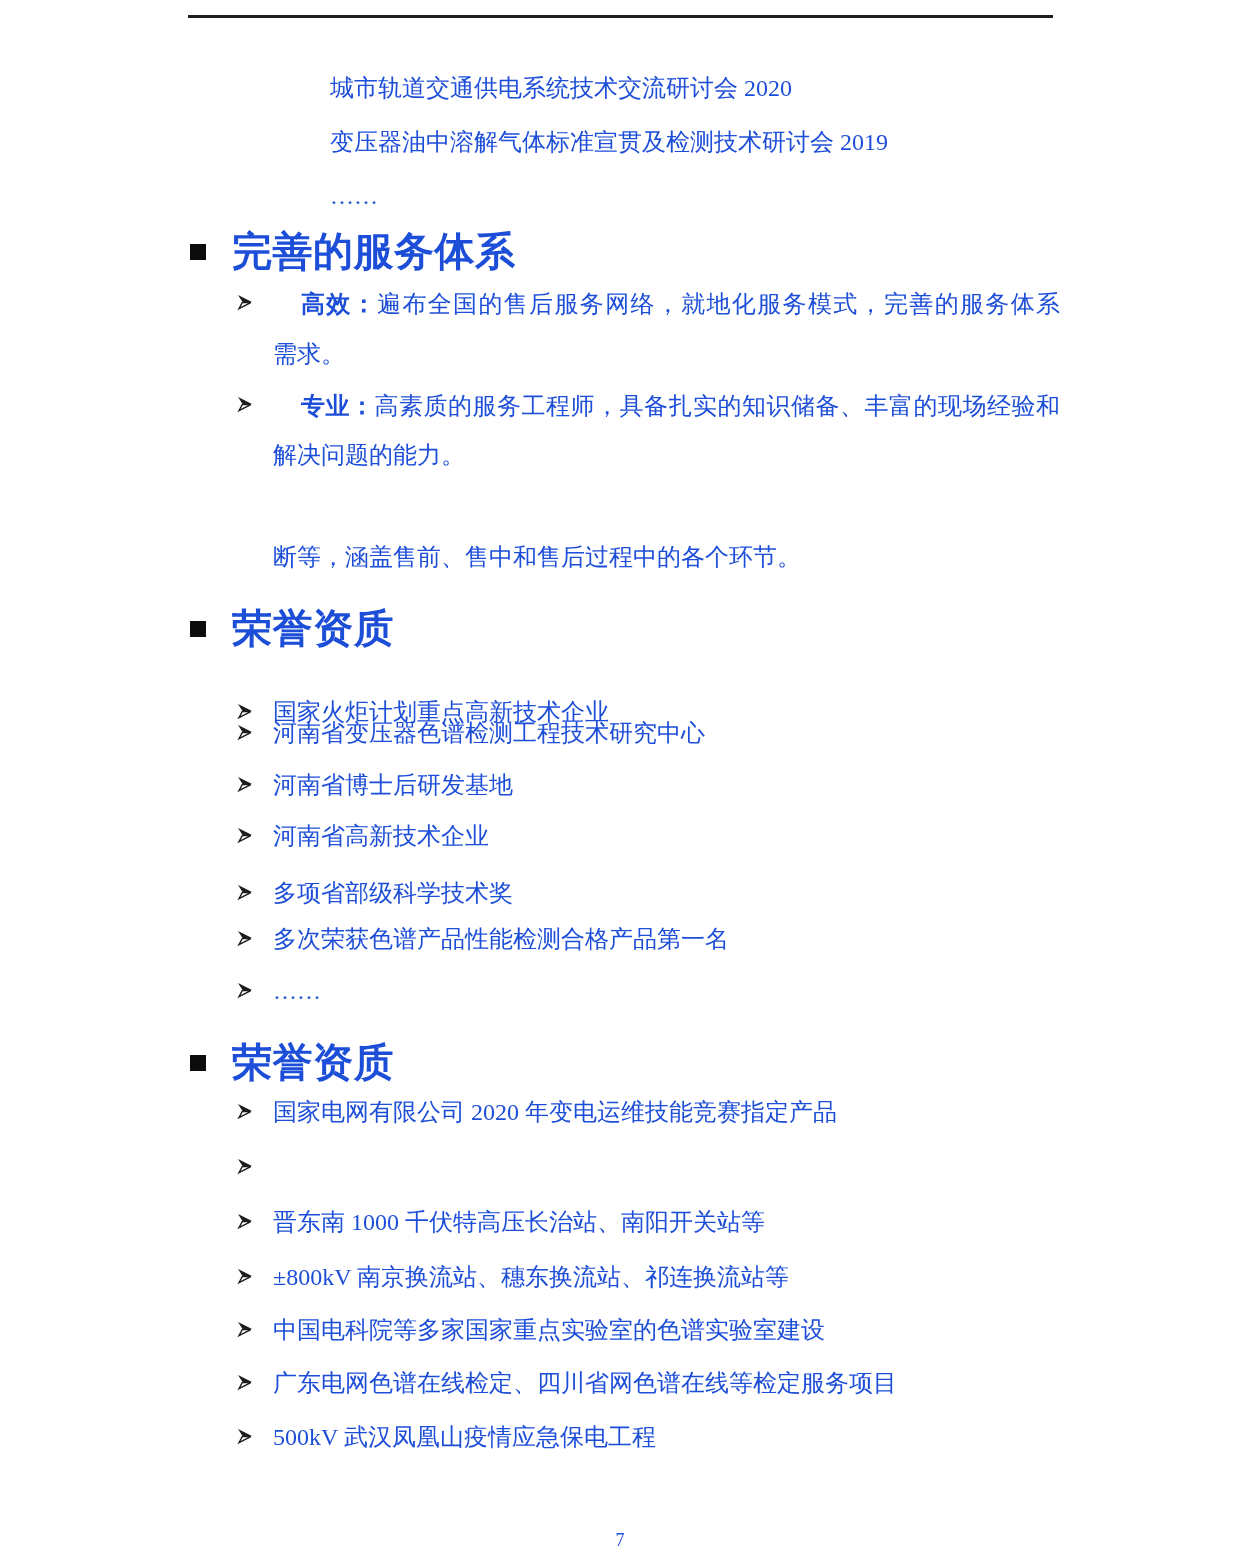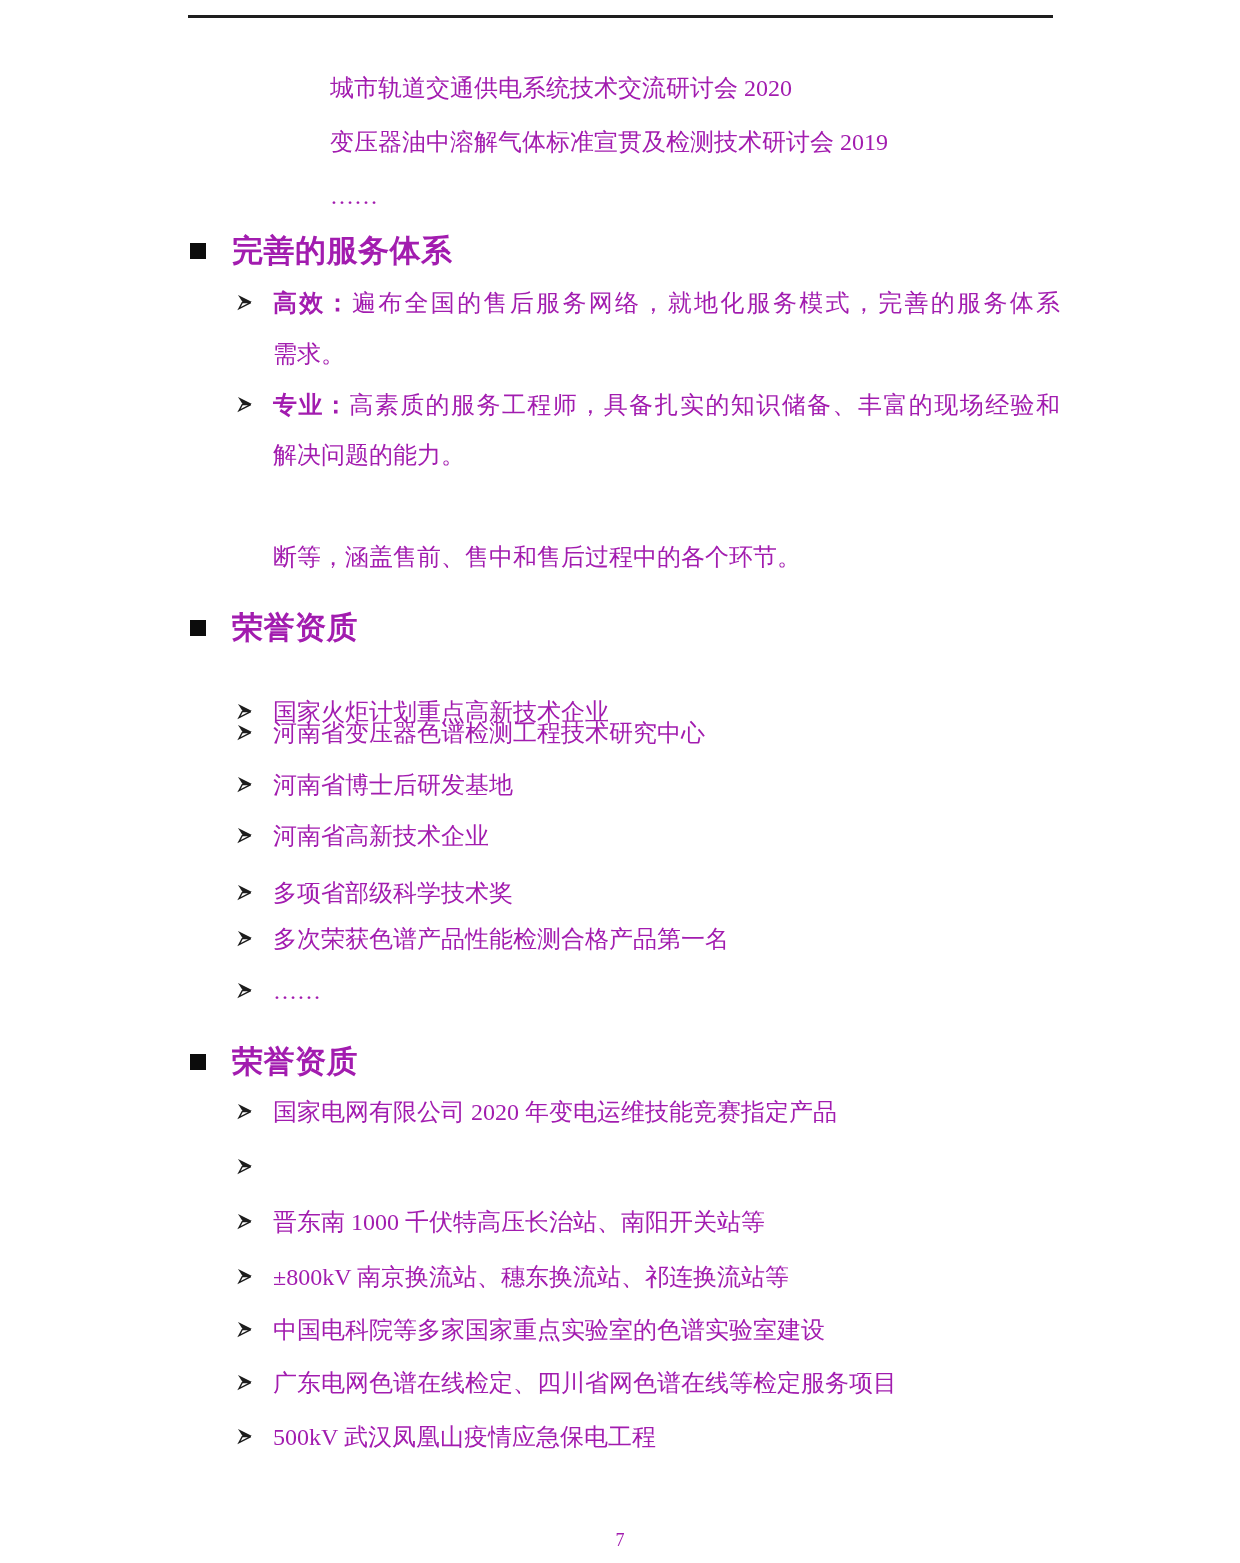--- a/index.html
+++ b/index.html
@@ -1,57 +1,58 @@
 <!DOCTYPE html>
 <html><head>
 <meta charset="utf-8">
 <style>
   html,body{margin:0;padding:0;background:#ffffff;}
   .page{
     position:relative;
     width:1240px;height:1563px;
     background:#ffffff;
-    color:#a21caf;
+    color:#1d4ed8;
     font-family:"Liberation Serif", serif;
     overflow:hidden;
   }
   .rule{
     position:absolute;left:188px;top:15px;width:865px;height:3px;
     background:#1e1e1e;
   }
   .line{
     position:absolute;
     font-size:24px;line-height:31px;white-space:nowrap;
   }
   .intro{left:330px;}
   .heading{
     position:absolute;left:190px;
     font-family:"Liberation Sans", sans-serif;
-    font-weight:bold;font-size:31px;line-height:38px;
+    font-weight:bold;font-size:40px;line-height:38px;
     white-space:nowrap;letter-spacing:0.5px;
   }
   .sq{
     display:inline-block;width:16px;height:16px;background:#0c0c0c;
     vertical-align:middle;margin:-4px 26px 0 0;
   }
   .bline{
     position:absolute;left:273px;width:787px;
     font-size:24px;line-height:31px;white-space:nowrap;
   }
   .bline.stretch{
     white-space:normal;
     text-align:justify;
     text-align-last:justify;
   }
   .arrow{
     position:absolute;left:-37px;top:5px;width:18px;height:18px;
   }
   .blabel{
-    font-family:Liberation Serif, serif;
+    font-family:Liberation Sans, sans-serif;
     font-weight:bold;
+    margin-left:28px;
   }
   .pagenum{
     position:absolute;left:0;top:1528px;width:100%;
     text-align:center;font-size:18px;line-height:24px;
   }
 </style>
 </head>
 <body>
 
 <svg width="0" height="0" style="position:absolute" aria-hidden="true">

